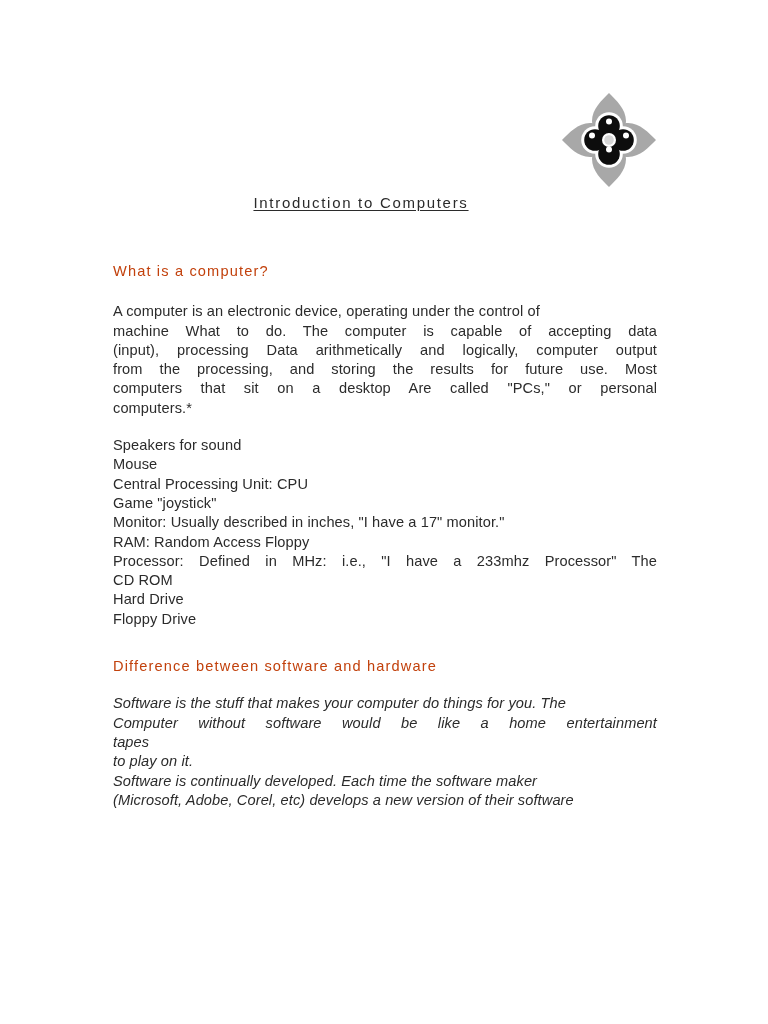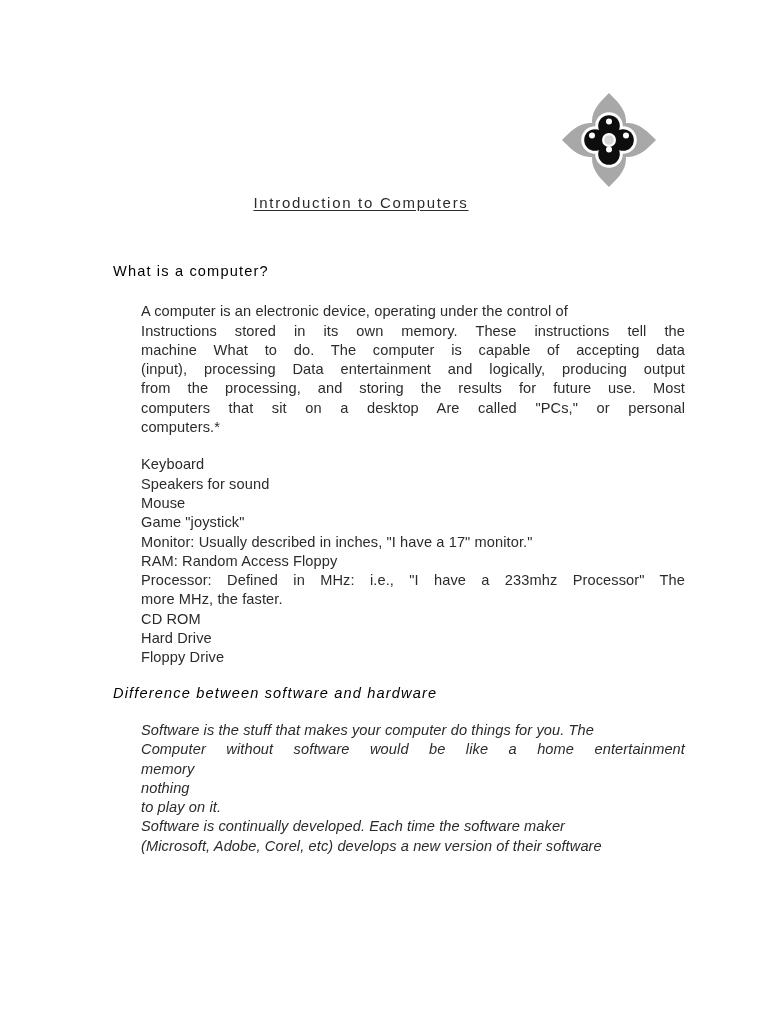--- a/index.html
+++ b/index.html
@@ -33,26 +33,26 @@
     text-align: center;
     padding-right: 48px;
     text-decoration: underline;
     text-underline-offset: 2px;
     color: #2b2b2b;
   }
   .heading {
     font-size: 14.6px;
     line-height: 19.3px;
     letter-spacing: 1.15px;
-    color: #000000;
+    color: #c2410c;
   }
   .h-what  { margin-top: 50px; }
   .h-parts { margin-top: 16px; }
-  .h-diff  { margin-top: 16px; font-style: italic; }
-  .para { width: 544px; margin-left: 28px; }
+  .h-diff  { margin-top: 28px; }
+  .para { width: 544px; }
   .p-what  { margin-top: 21px; }
   .p-parts { margin-top: 18px; }
   .p-soft  { margin-top: 18px; font-style: italic; }
   .tline {
     font-size: 14.6px;
     line-height: 19.3px;
     letter-spacing: 0.1px;
     color: #2b2b2b;
   }
   .tline.just {
@@ -93,47 +93,44 @@
     <circle cx="0" cy="0" r="7" fill="#ffffff"></circle>
     <circle cx="0" cy="0" r="4.8" fill="#d6d6d6"></circle>
   </svg>
 
   <div class="content">
     <div class="title">Introduction to Computers</div>
 
     <div class="heading h-what">What is a computer?</div>
     <div class="para p-what">
         <div class="tline">A computer is an electronic device, operating under the control of</div>
-        <div class="tline just">Instructions stored in its own memory. These instructions tell the</div>
         <div class="tline just">machine What to do. The computer is capable of accepting data</div>
-        <div class="tline just">(input), processing Data entertainment and logically, producing output</div>
+        <div class="tline just">(input), processing Data arithmetically and logically, computer output</div>
         <div class="tline just">from the processing, and storing the results for future use. Most</div>
         <div class="tline just">computers that sit on a desktop Are called "PCs," or personal</div>
         <div class="tline">computers.*</div>
       </div>
 
     <div class="para p-parts">
-        <div class="tline">Keyboard</div>
         <div class="tline">Speakers for sound</div>
         <div class="tline">Mouse</div>
+        <div class="tline">Central Processing Unit: CPU</div>
         <div class="tline">Game "joystick"</div>
         <div class="tline">Monitor: Usually described in inches, "I have a 17" monitor."</div>
         <div class="tline">RAM: Random Access Floppy</div>
         <div class="tline just">Processor: Defined in MHz: i.e., "I have a 233mhz Processor" The</div>
-        <div class="tline">more MHz, the faster.</div>
         <div class="tline">CD ROM</div>
         <div class="tline">Hard Drive</div>
         <div class="tline">Floppy Drive</div>
       </div>
 
     <div class="heading h-diff">Difference between software and hardware</div>
     <div class="para p-soft">
         <div class="tline">Software is the stuff that makes your computer do things for you. The</div>
         <div class="tline just">Computer without software would be like a home entertainment</div>
-        <div class="tline">memory</div>
-        <div class="tline">nothing</div>
+        <div class="tline">tapes</div>
         <div class="tline">to play on it.</div>
         <div class="tline">Software is continually developed. Each time the software maker</div>
         <div class="tline">(Microsoft, Adobe, Corel, etc) develops a new version of their software</div>
       </div>
   </div>
 
 </div>
 
 </body></html>

